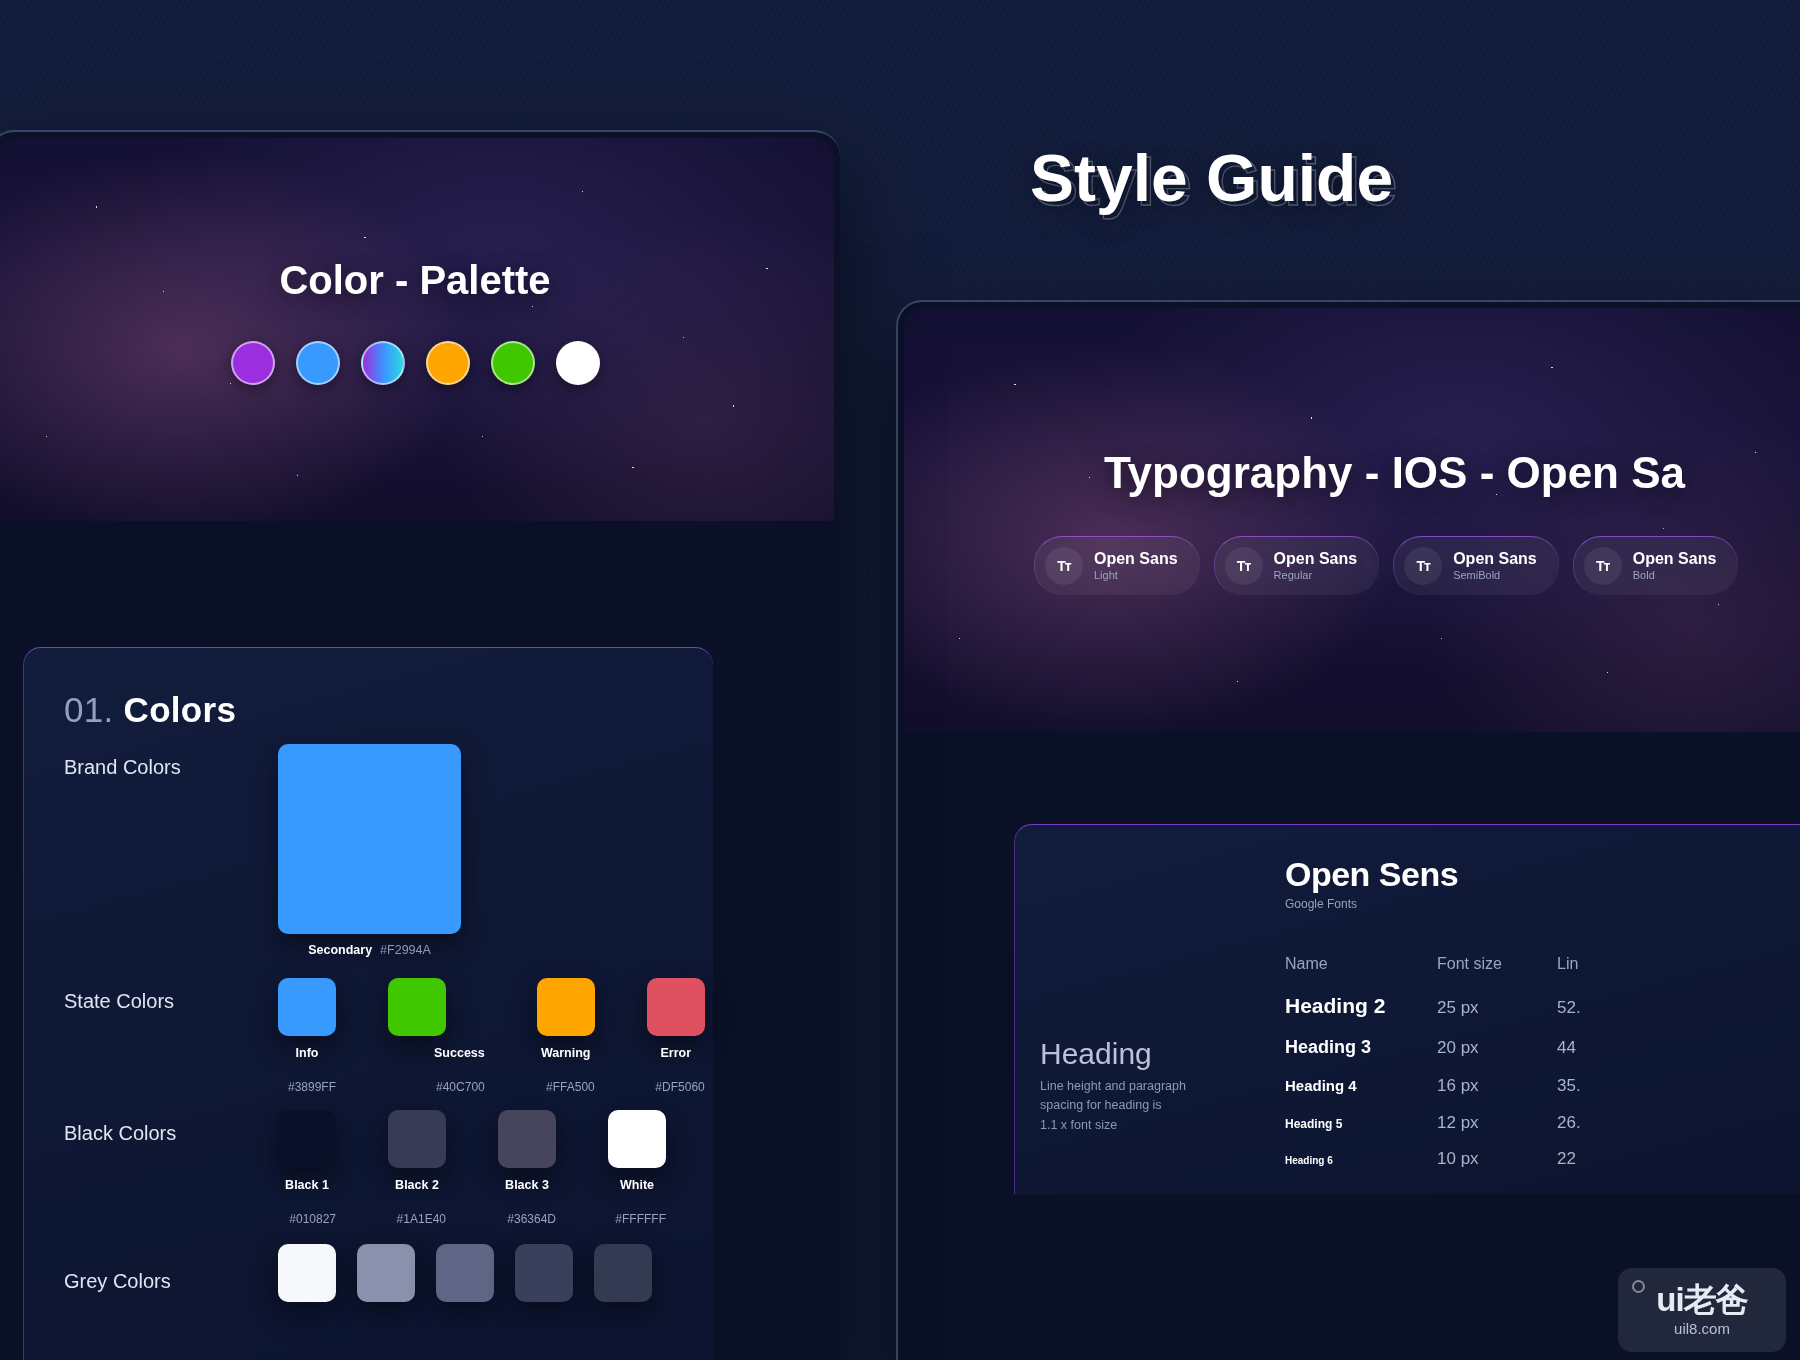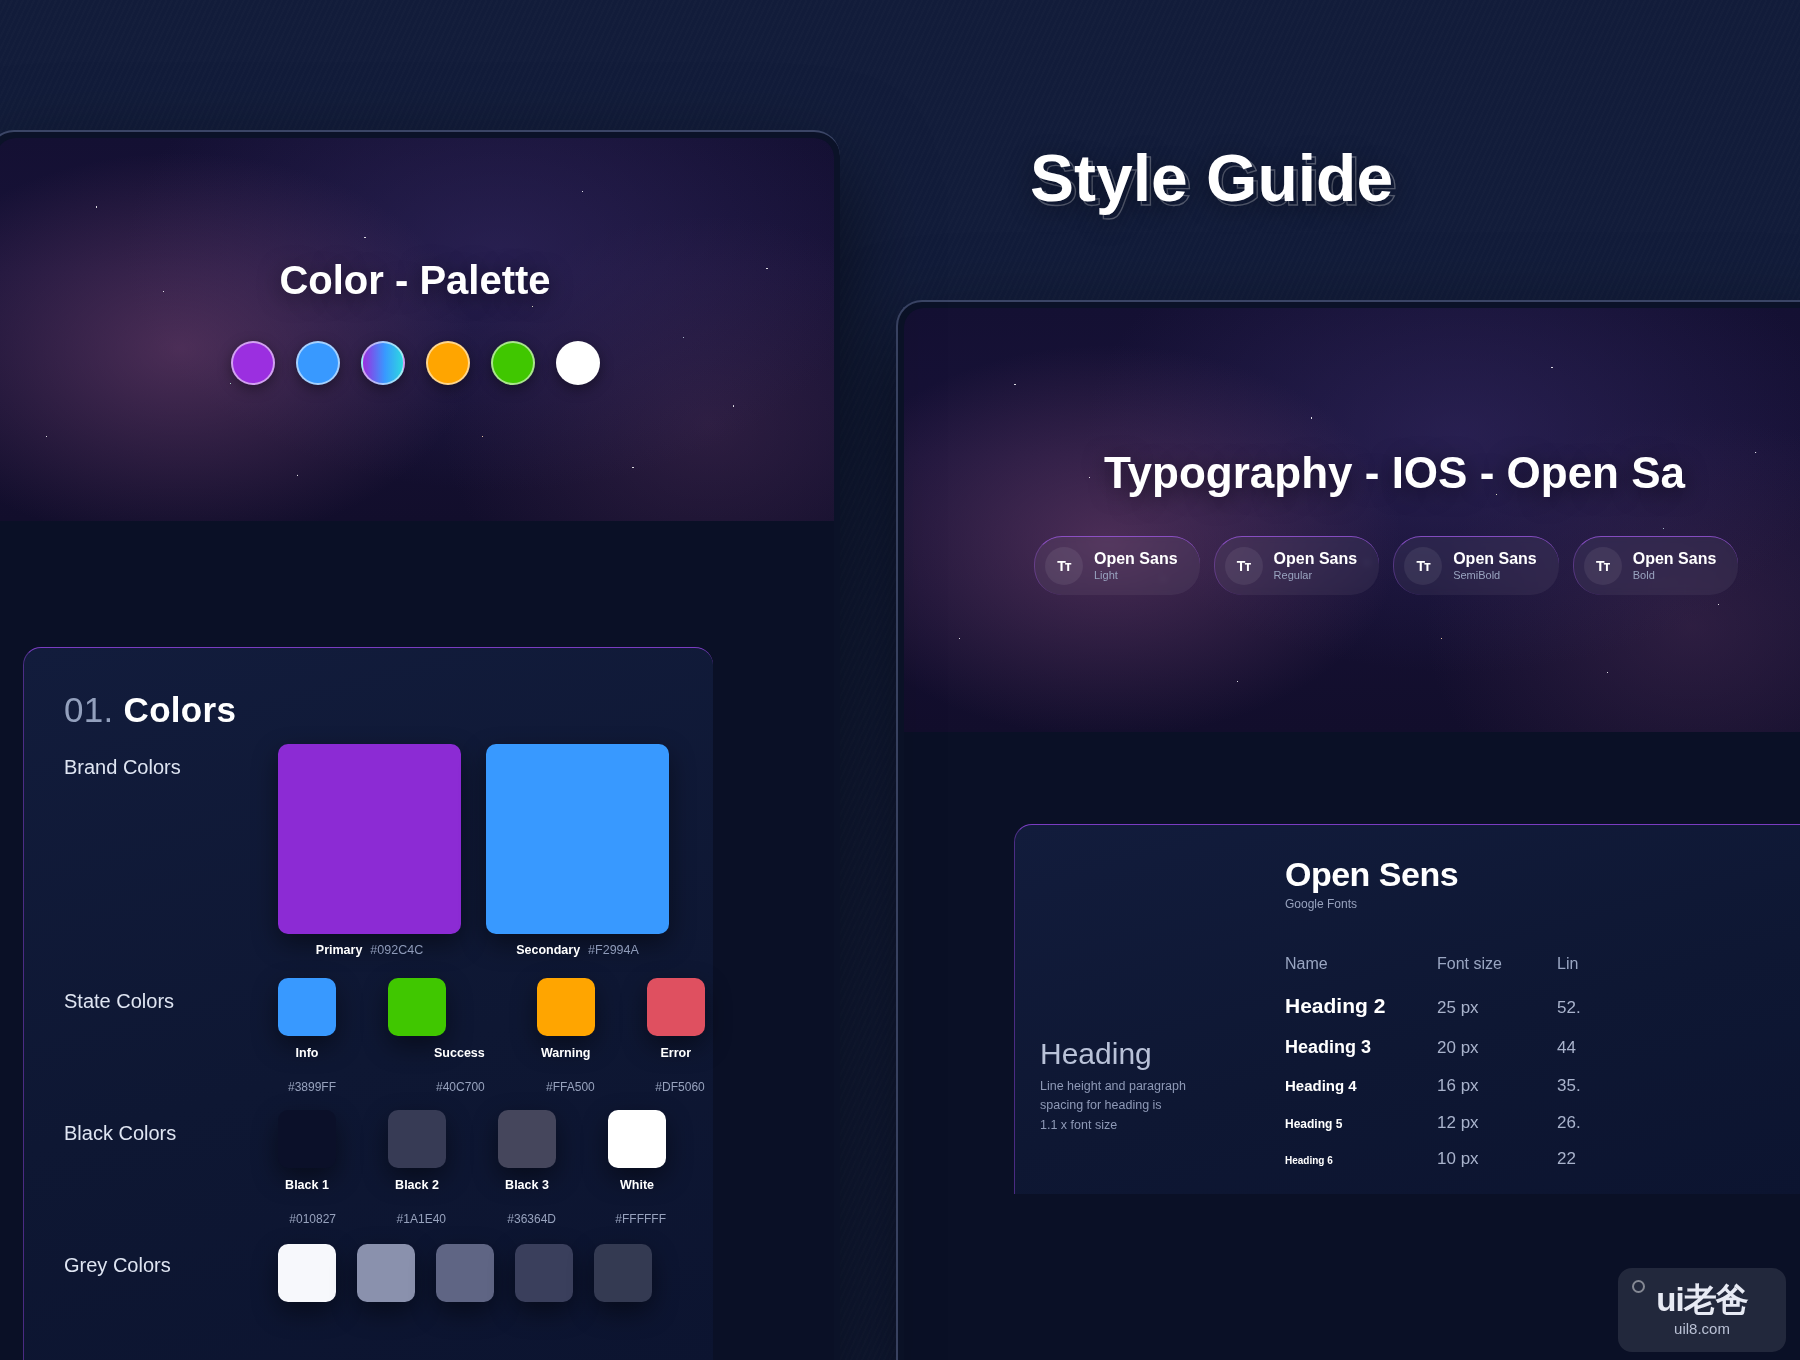--- a/index.html
+++ b/index.html
@@ -228,26 +228,20 @@
     <div class="card" style="margin:126px 0 0 27px;width:690px;height:730px;">
 
       <div class="sec-title" style="position:absolute;left:40px;top:42px;">
         <span class="num">01.</span>
         <span>Colors</span>
       </div>
 
       <div class="row-label" style="position:absolute;left:40px;top:108px;">Brand Colors</div>
       <div style="position:absolute;left:254px;top:96px;display:flex;gap:25px;">
         <div>
-          <div class="sw" style="width:183px;height:190px;background:#8C2BD4;"></div>
-          <div class="sw-inline" style="margin-top:9px;">
-            <span>Primary</span><span class="hx">#092C4C</span>
-          </div>
-        </div>
-        <div>
           <div class="sw" style="width:183px;height:190px;background:#3899FF;"></div>
           <div class="sw-inline" style="margin-top:9px;">
             <span>Secondary</span><span class="hx">#F2994A</span>
           </div>
         </div>
       </div>
 
       <div class="row-label" style="position:absolute;left:40px;top:342px;">State Colors</div>
       <div style="position:absolute;left:254px;top:330px;display:flex;gap:52px;">
         <div>
@@ -289,21 +283,21 @@
           <div class="sw-name" style="margin-top:10px;">Black 3</div>
           <div class="sw-hex">#36364D</div>
         </div>
         <div>
           <div class="sw" style="width:58px;height:58px;background:#FFFFFF;"></div>
           <div class="sw-name" style="margin-top:10px;">White</div>
           <div class="sw-hex">#FFFFFF</div>
         </div>
       </div>
 
-      <div class="row-label" style="position:absolute;left:40px;top:606px;text-align:center;">Grey Colors</div>
+      <div class="row-label" style="position:absolute;left:40px;top:622px;text-align:center;">Grey Colors</div>
       <div style="position:absolute;left:254px;top:596px;display:flex;gap:21px;">
         <div class="sw" style="width:58px;height:58px;background:#F7F8FC;"></div>
         <div class="sw" style="width:58px;height:58px;background:#8A91AD;"></div>
         <div class="sw" style="width:58px;height:58px;background:#5F6584;"></div>
         <div class="sw" style="width:58px;height:58px;background:#3A3F5C;"></div>
         <div class="sw" style="width:58px;height:58px;background:#343A52;"></div>
       </div>
 
     </div>
   </div>

